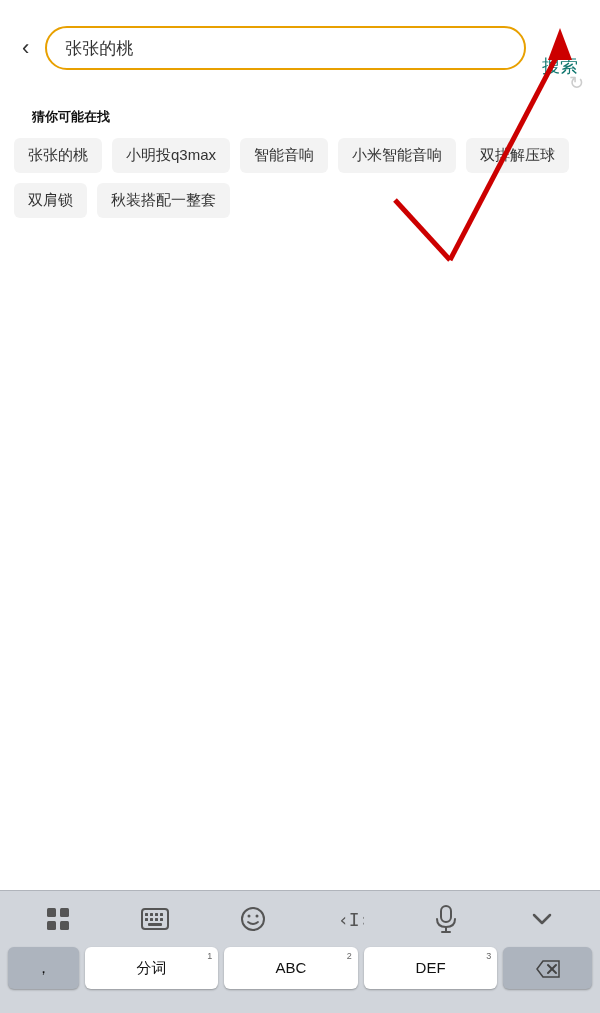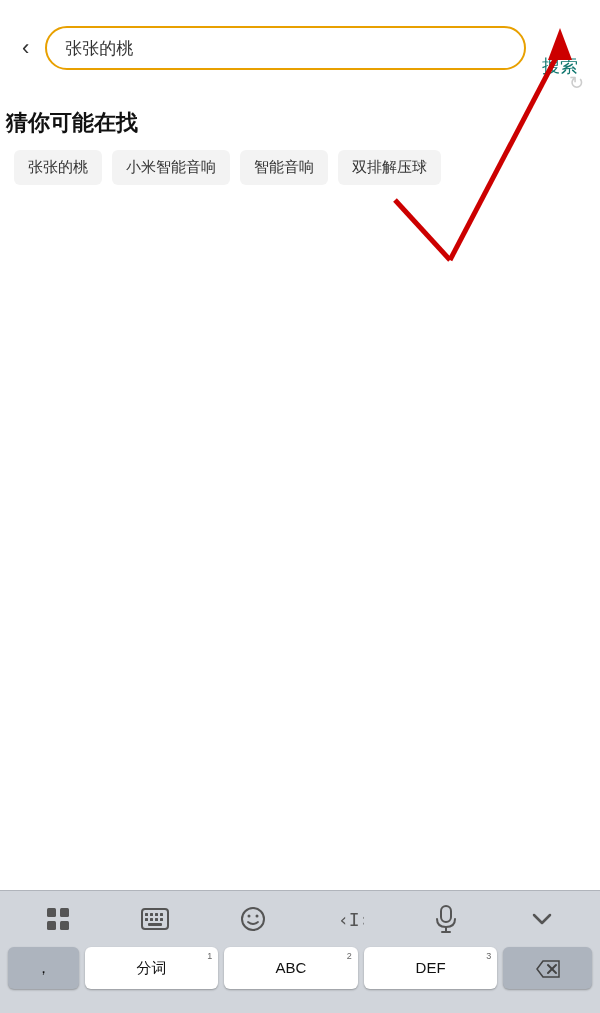--- a/index.html
+++ b/index.html
@@ -57,22 +57,22 @@
       color: #0f766e;
       cursor: pointer;
       flex-shrink: 0;
       padding: 4px 6px;
       font-weight: 400;
       margin-top: 36px;
     }
 
     
     .section-title {
-      padding: 16px 18px 12px 6px;
-      font-size: 22px;
+      padding: 16px 18px 12px 32px;
+      font-size: 13px;
       font-weight: 600;
       color: #111;
     }
 
     
     .tags-container {
       padding: 0 14px;
       display: flex;
       flex-wrap: wrap;
       gap: 10px;
@@ -193,23 +193,26 @@
   </div>
   <div class="search-btn">搜索</div>
 </div>
 
 <div class="refresh-icon">↻</div>
 
 <div class="section-title">猜你可能在找</div>
 
 <div class="tags-container">
 <div class="tag">张张的桃</div>
+    <div class="tag">小明投q3max</div>
+    <div class="tag">智能音响</div>
     <div class="tag">小米智能音响</div>
-    <div class="tag">智能音响</div>
     <div class="tag">双排解压球</div>
+    <div class="tag">双肩锁</div>
+    <div class="tag">秋装搭配一整套</div>
   </div>
 
 <svg class="arrow-overlay" viewBox="0 0 600 1013" xmlns="http://www.w3.org/2000/svg">
 
   <defs>
     <marker id="arrowhead" markerWidth="10" markerHeight="7" refX="3" refY="3.5" orient="auto">
       <polygon points="0 0, 10 3.5, 0 7" fill="#cc0000"></polygon>
     </marker>
   </defs>
 

